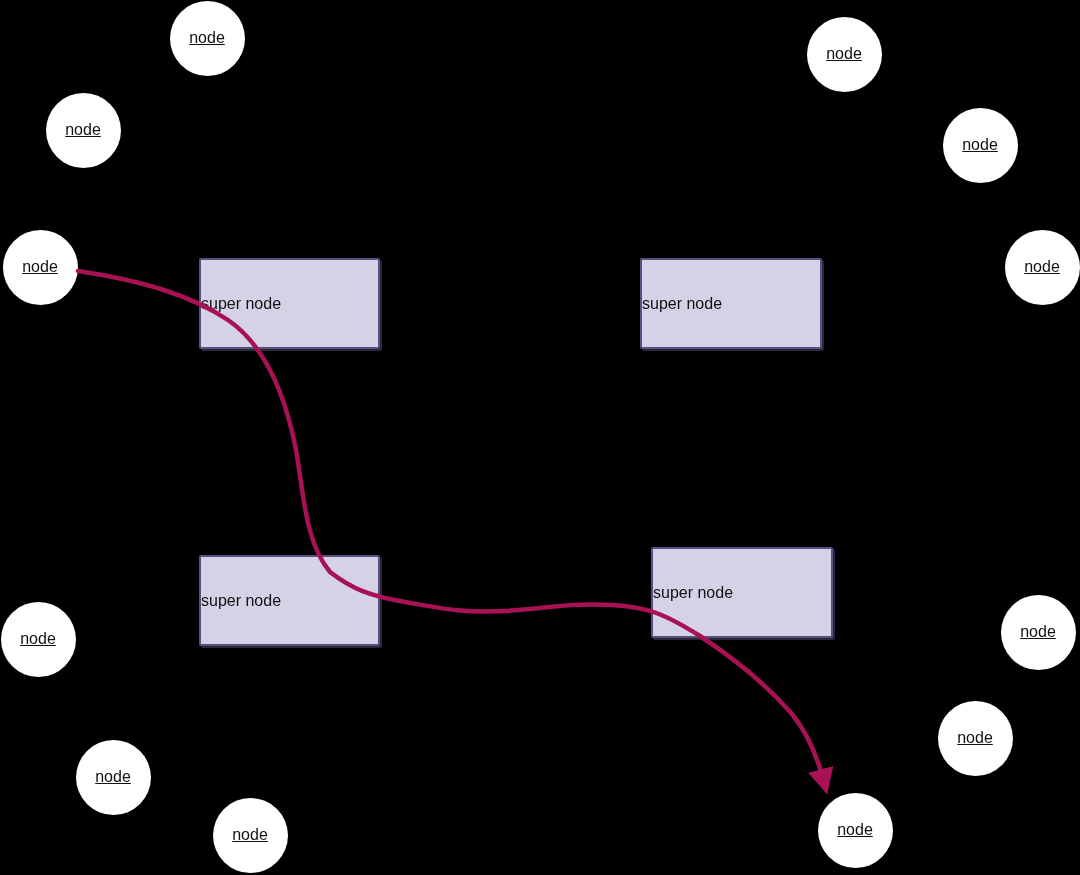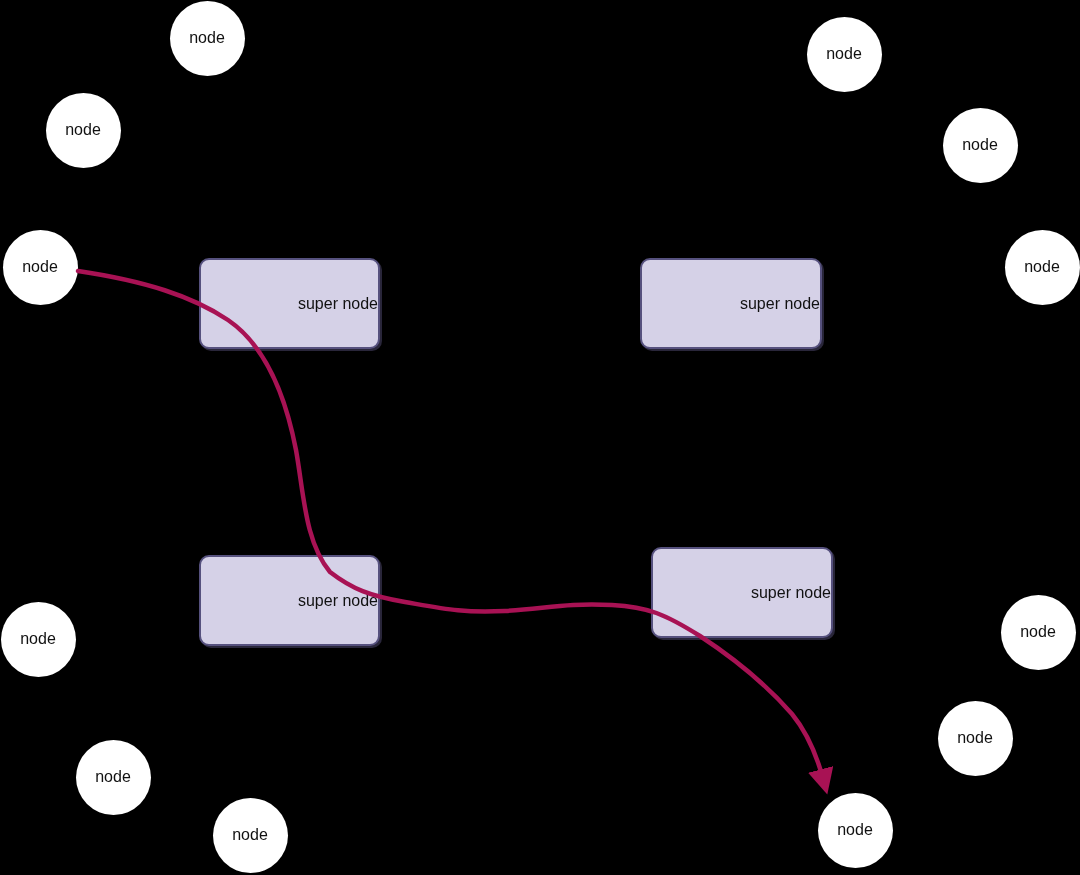--- a/index.html
+++ b/index.html
@@ -33,32 +33,33 @@
     z-index: 1;
     border-radius: 50%;
     background: var(--node-fill, #fff);
     color: var(--node-text, #111);
     display: flex;
     align-items: center;
     justify-content: center;
     font-size: 16px;
     line-height: 1;
     box-sizing: border-box;
+    text-decoration: underline;
   }
   .super-node {
     position: absolute;
     z-index: 1;
-    border-radius: 10px;
+    border-radius: 2px;
     background: var(--super-node-fill, #d5d1e7);
     border: 2px solid var(--super-node-border, #56517e);
     box-shadow: 2px 2px 0 rgba(74, 70, 105, 0.55);
     color: var(--node-text, #111);
     display: flex;
     align-items: center;
-    justify-content: flex-end;
+    justify-content: flex-start;
     font-size: 16px;
     line-height: 1;
     box-sizing: border-box;
   }
   .label { pointer-events: none; }
 </style>
 </head>
 <body>
 
 <div class="canvas">

